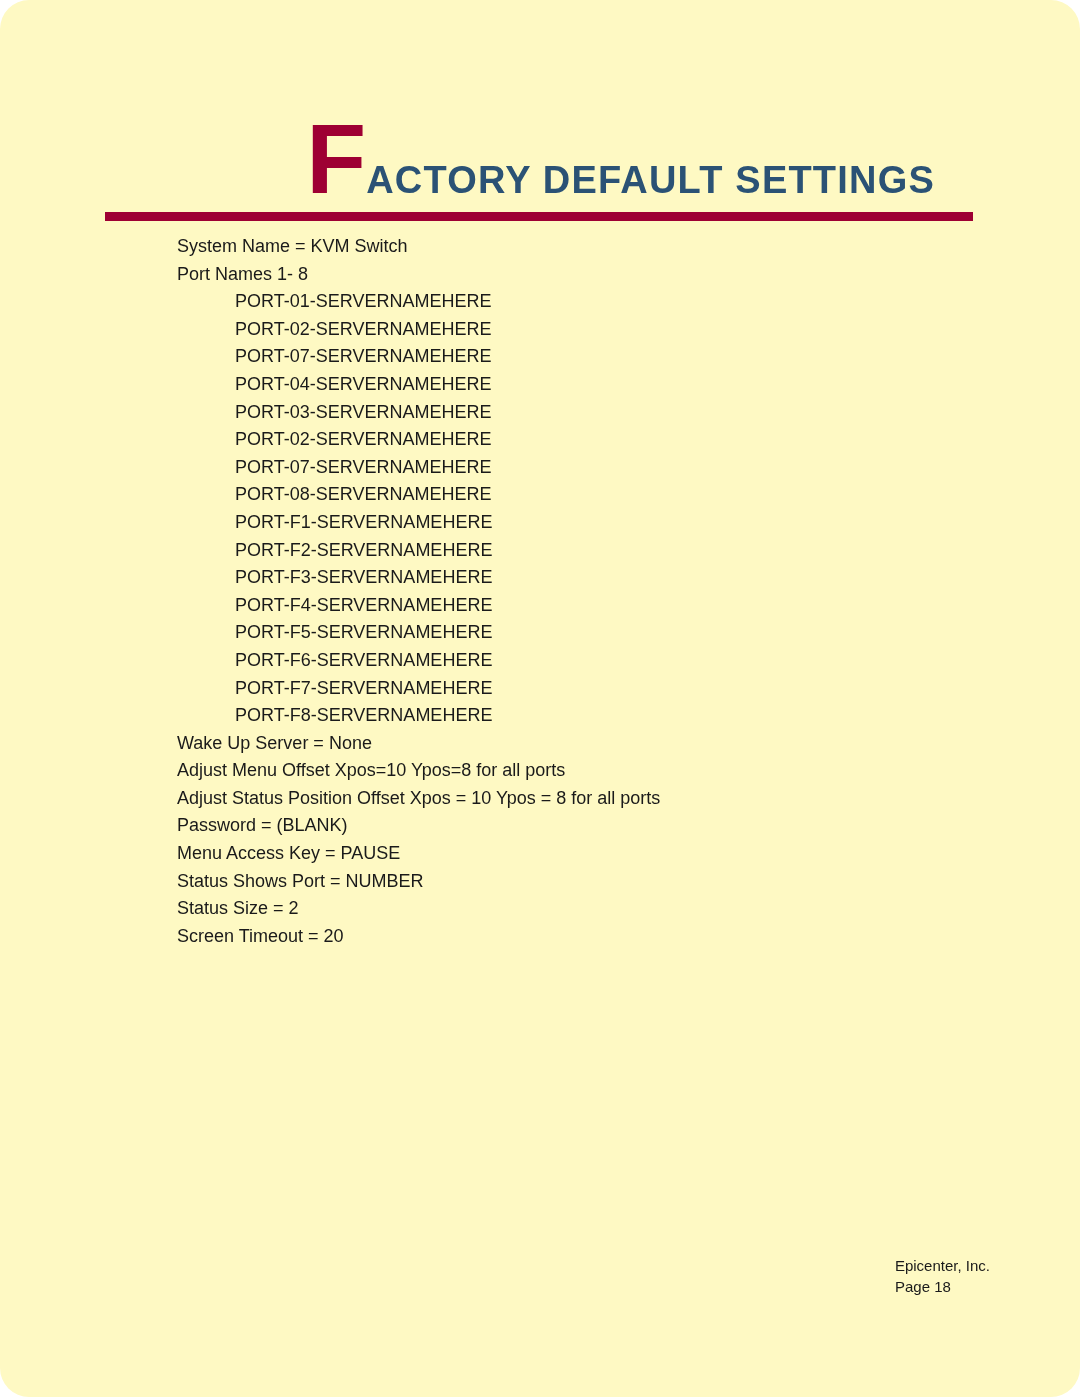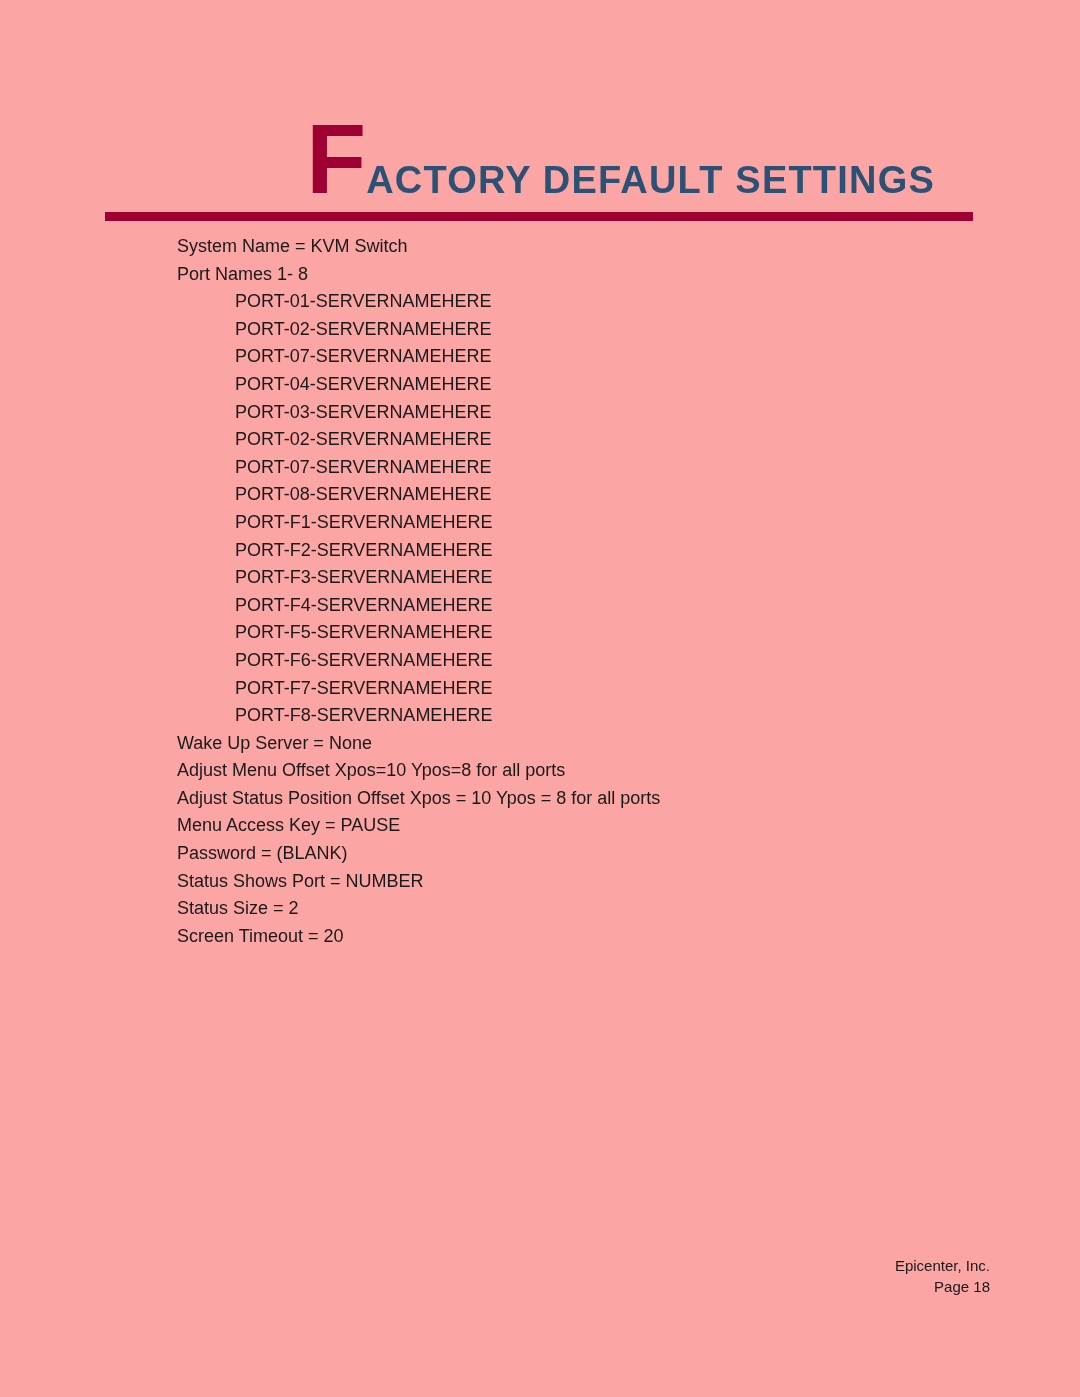--- a/index.html
+++ b/index.html
@@ -12,21 +12,22 @@
     height: 1397px;
     position: relative;
     font-family: "Liberation Sans", sans-serif;
     color: #1a1a1a;
     overflow: hidden;
   }
 
   .page {
     position: absolute;
     inset: 0;
-    background: #fca5a5;
+    background: #fef9c3;
+    border-radius: 29px;
   }
 
   
   .header {
     position: absolute;
     left: 105px;
     top: 108px;
     width: 870px;
     height: 100px;
   }
@@ -78,21 +79,20 @@
   }
   .line.indent {
     padding-left: 58px;
   }
 
   
   .footer {
     position: absolute;
     right: 90px;
     top: 1255px;
-    text-align: right;
     font-size: 15px;
     line-height: 21px;
     color: #1a1a1a;
   }
 </style>
 </head>
 <body>
 
 <div class="page">
 
@@ -119,22 +119,22 @@
       <div class="line indent">PORT-F2-SERVERNAMEHERE</div>
       <div class="line indent">PORT-F3-SERVERNAMEHERE</div>
       <div class="line indent">PORT-F4-SERVERNAMEHERE</div>
       <div class="line indent">PORT-F5-SERVERNAMEHERE</div>
       <div class="line indent">PORT-F6-SERVERNAMEHERE</div>
       <div class="line indent">PORT-F7-SERVERNAMEHERE</div>
       <div class="line indent">PORT-F8-SERVERNAMEHERE</div>
       <div class="line">Wake Up Server = None</div>
       <div class="line">Adjust Menu Offset Xpos=10 Ypos=8 for all ports</div>
       <div class="line">Adjust Status Position Offset Xpos = 10 Ypos = 8 for all ports</div>
+      <div class="line">Password = (BLANK)</div>
       <div class="line">Menu Access Key = PAUSE</div>
-      <div class="line">Password = (BLANK)</div>
       <div class="line">Status Shows Port = NUMBER</div>
       <div class="line">Status Size = 2</div>
       <div class="line">Screen Timeout = 20</div>
     </div>
 
   <div class="footer">
     <div>Epicenter, Inc.</div>
     <div>Page 18</div>
   </div>
 

